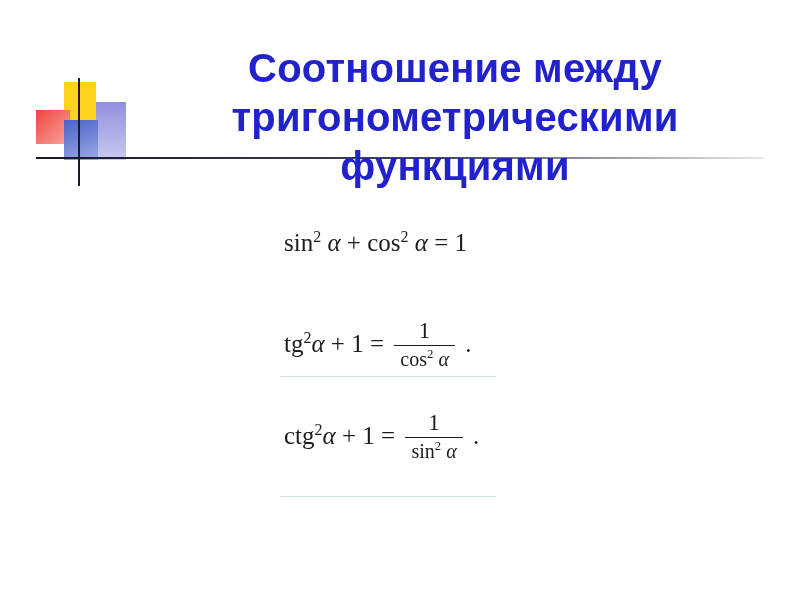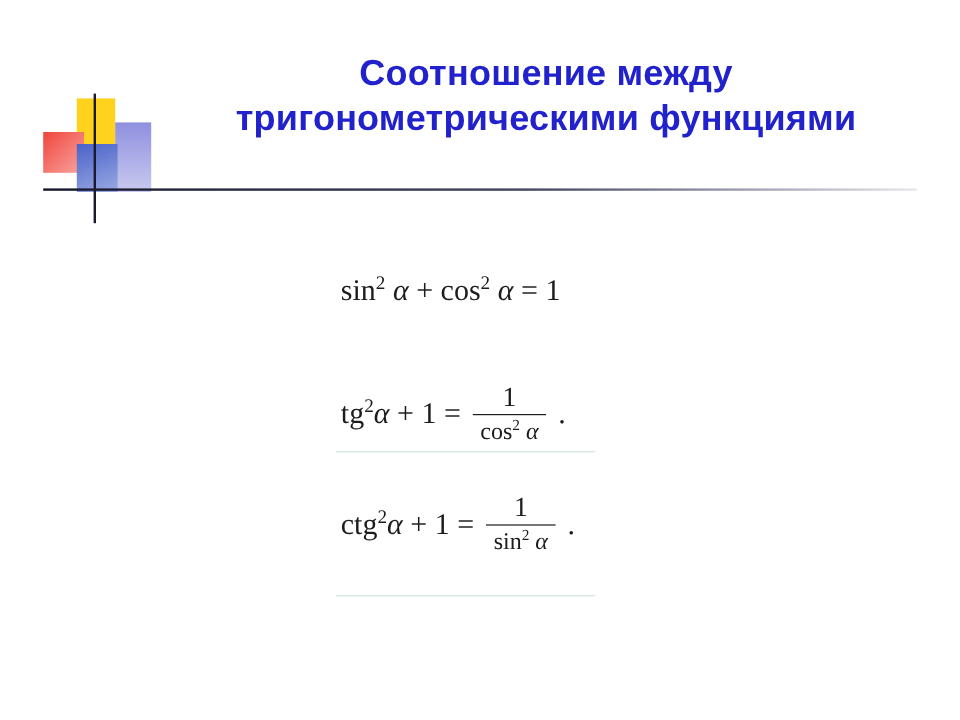--- a/index.html
+++ b/index.html
@@ -75,21 +75,21 @@
 
   
   .title {
     position: absolute;
     left: 150px;
     top: 44px;
     width: 610px;
     text-align: center;
     color: #2222cc;
     font-weight: bold;
-    font-size: 30px;
+    font-size: 40px;
     line-height: 1.22;
     letter-spacing: 0.2px;
   }
 
   
   .formulas {
     position: absolute;
     left: 0;
     top: 228px;
     width: 732px;

